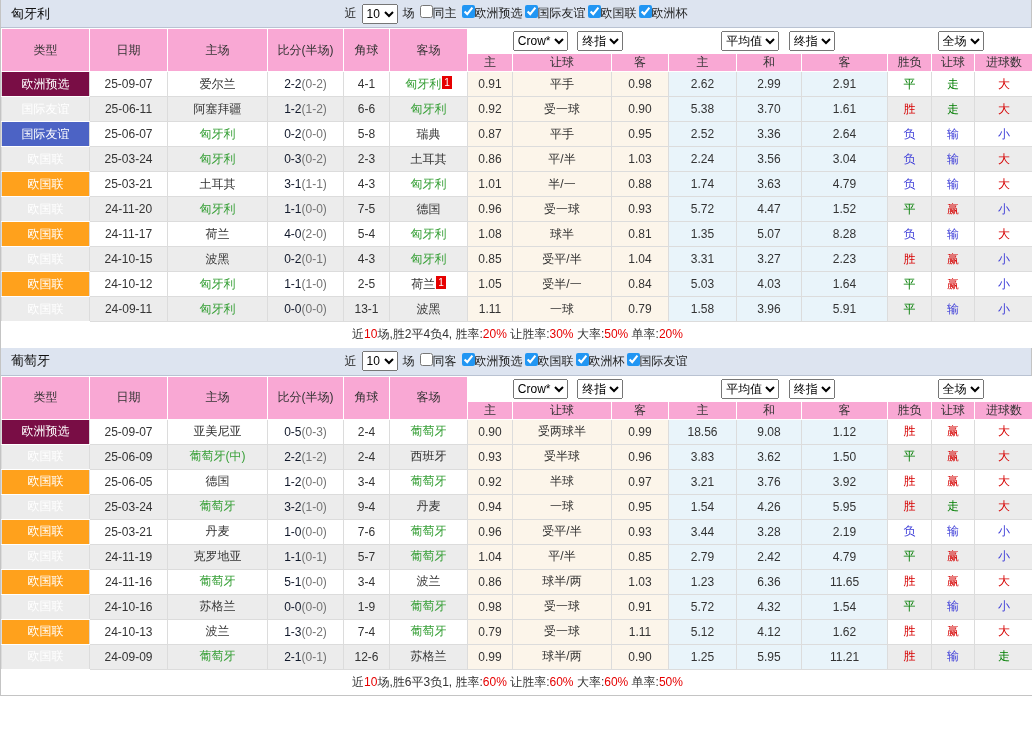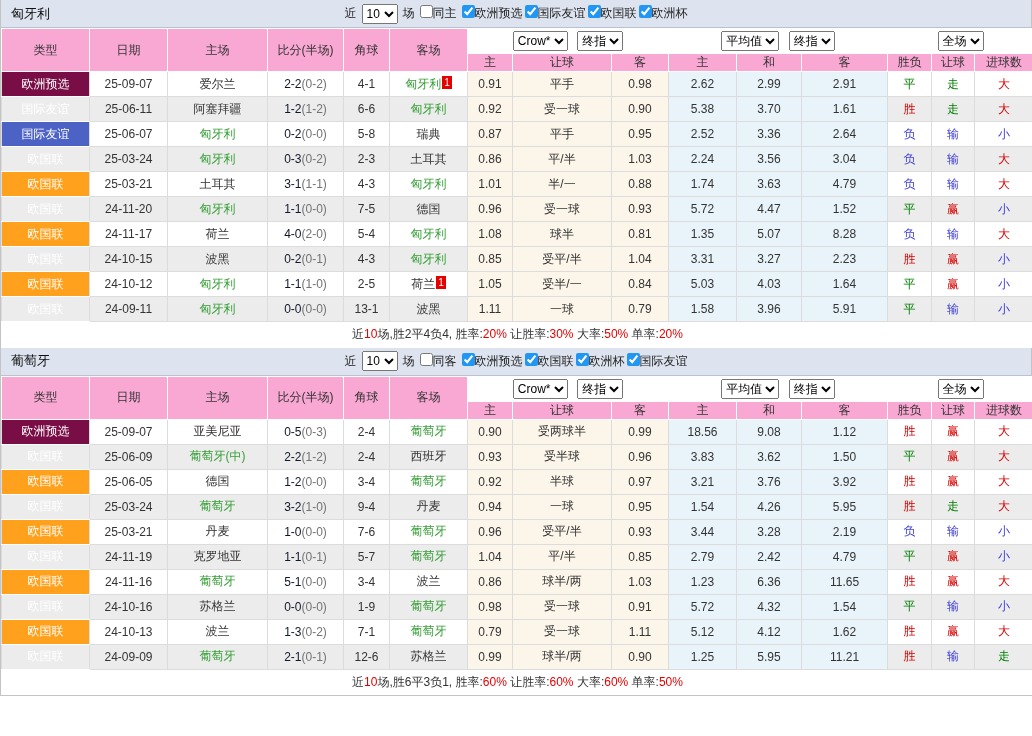--- a/index.html
+++ b/index.html
@@ -519,21 +519,21 @@
             <td class="ltblue">1.54</td>
             <td class="cg">平</td>
             <td class="cb">输</td>
             <td class="cb">小</td>
           </tr>
           <tr class="odd">
             <td class="league lg-orange">欧国联</td>
             <td>24-10-13</td>
             <td><span>波兰</span></td>
             <td><span class="score-main">1-3</span><span class="score-half">(0-2)</span></td>
-            <td>7-1</td>
+            <td>7-4</td>
             <td><span class="tgreen">葡萄牙</span></td>
             <td class="cream">0.79</td>
             <td class="cream">受一球</td>
             <td class="cream">1.11</td>
             <td class="ltblue">5.12</td>
             <td class="ltblue">4.12</td>
             <td class="ltblue">1.62</td>
             <td class="cr">胜</td>
             <td class="cr">赢</td>
             <td class="cr">大</td>

